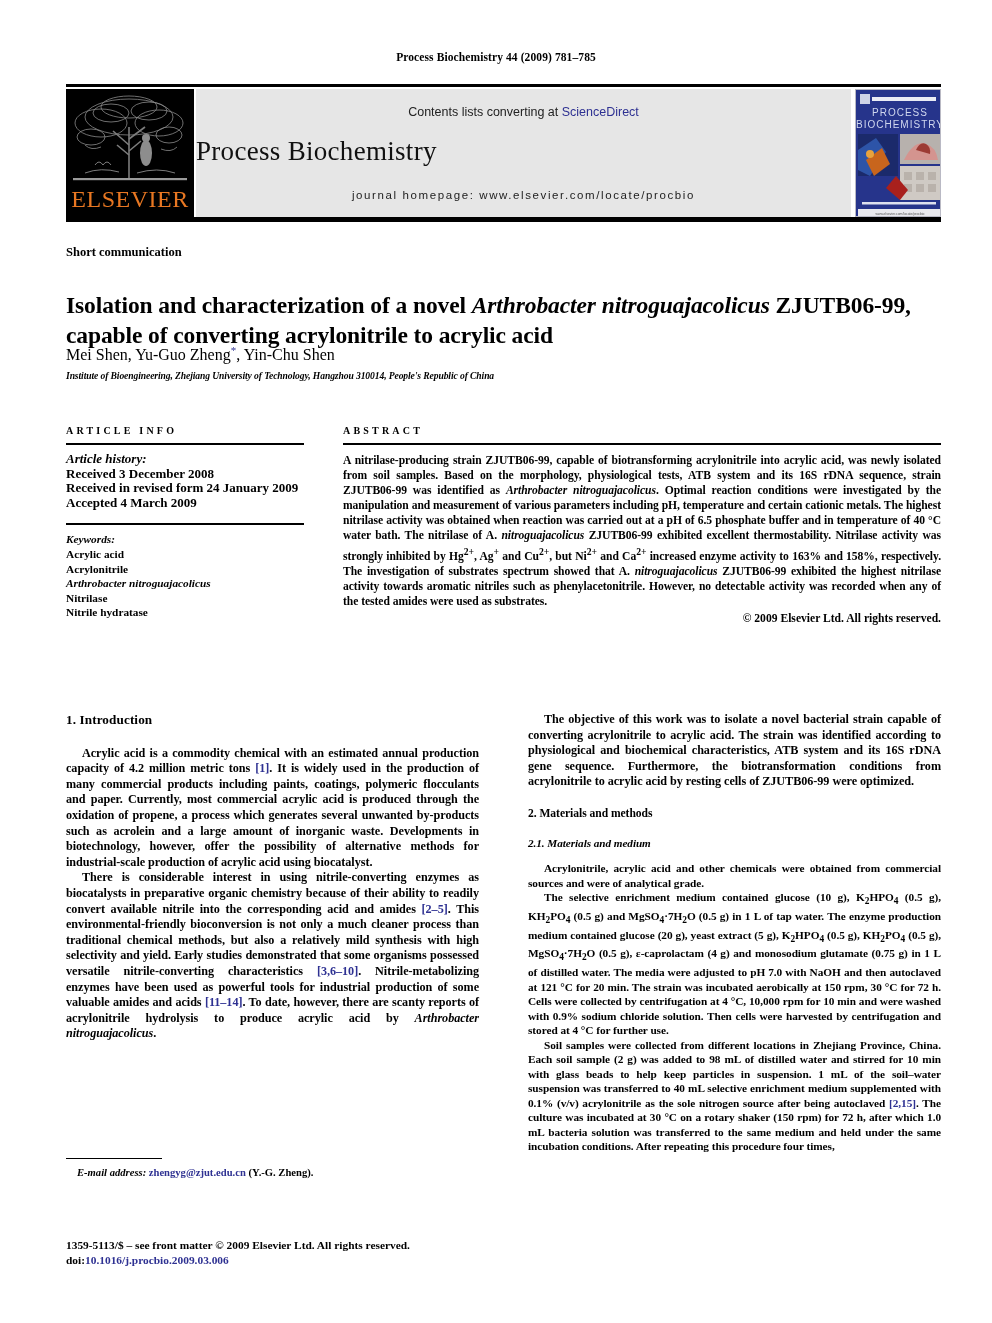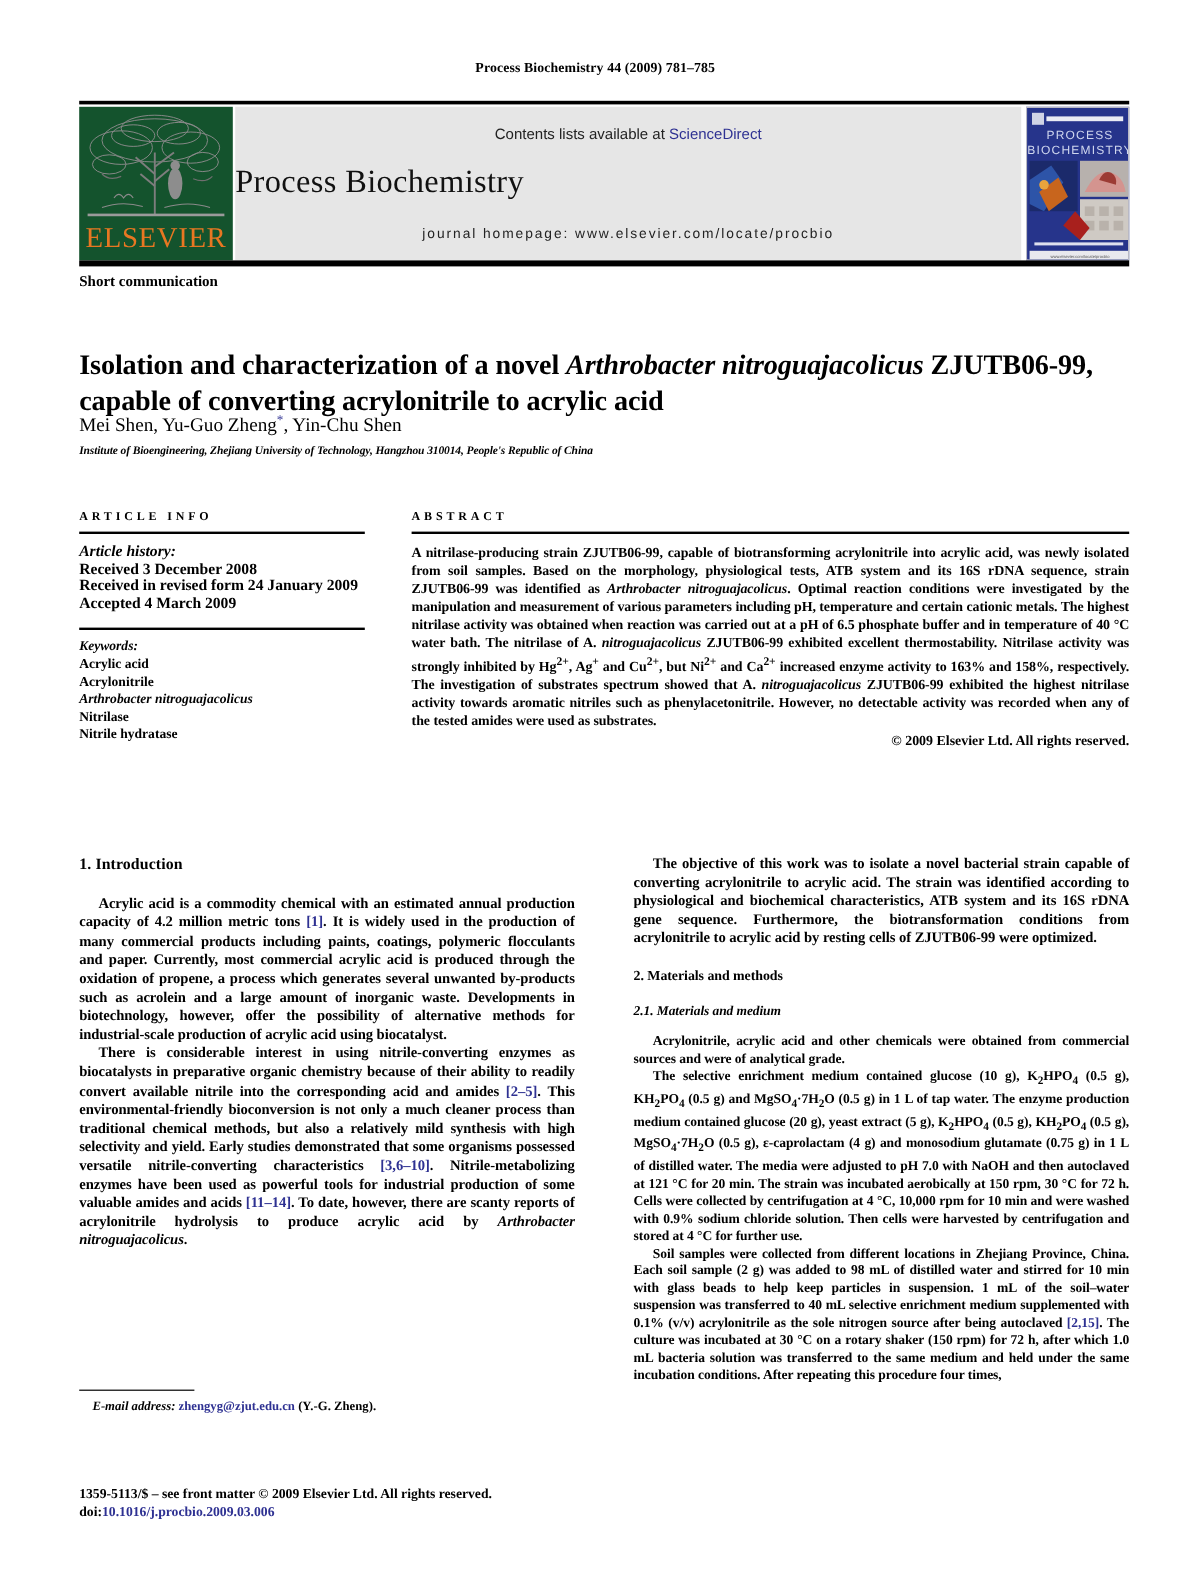--- a/index.html
+++ b/index.html
@@ -51,21 +51,21 @@
   .rule-bottom {
     position: absolute;
     left: 0; top: 133px;
     width: 875px; height: 5px;
     background: #000;
   }
   .elsevier-box {
     position: absolute;
     left: 0; top: 5px;
     width: 128px; height: 128px;
-    background: #14532d;
+    background: #000000;
     overflow: hidden;
   }
   .tree-wrap { position: absolute; left: 5px; top: 4px; width: 118px; height: 92px; }
   .elsevier-word {
     position: absolute;
     left: 2px; top: 96px;
     width: 124px;
     text-align: center;
     font-family: "Liberation Serif", serif;
     font-size: 24px;
@@ -111,21 +111,21 @@
     left: 789px; top: 5px;
     width: 86px; height: 128px;
     background: #26348b;
     overflow: hidden;
     border: 1px solid #b9b9c4;
   }
 
   
   .short-comm {
     position: absolute;
-    left: 66px; top: 227px;
+    left: 66px; top: 245px;
     font-size: 12.5px;
     font-weight: bold;
     text-align: center;
   }
   .title {
     position: absolute;
     left: 66px; top: 274px;
     width: 860px;
     font-size: 23.5px;
     line-height: 30px;
@@ -300,21 +300,21 @@
             <path d="M24 72 q4 -6 8 0 q4 -6 8 0"></path>
           </g>
           <rect x="2" y="85" width="114" height="2.2" fill="#9a9a9a"></rect>
         </svg>
       </div>
       <div class="elsevier-word">ELSEVIER</div>
     </div>
 
     <div class="grey-band">
       <div class="contents-line">
-        <span>Contents lists available at</span>
+        <span>Contents lists converting at</span>
         <span class="sd-link">ScienceDirect</span>
       </div>
       <div class="journal-name">Process Biochemistry</div>
       <div class="homepage-line">journal homepage: www.elsevier.com/locate/procbio</div>
     </div>
 
     <div class="cover-box">
       <svg viewBox="0 0 86 128" width="86" height="128" aria-hidden="true">
         <rect x="0" y="0" width="86" height="128" fill="#26348b"></rect>
         <rect x="4" y="4" width="10" height="10" fill="#cfd3e6"></rect>

